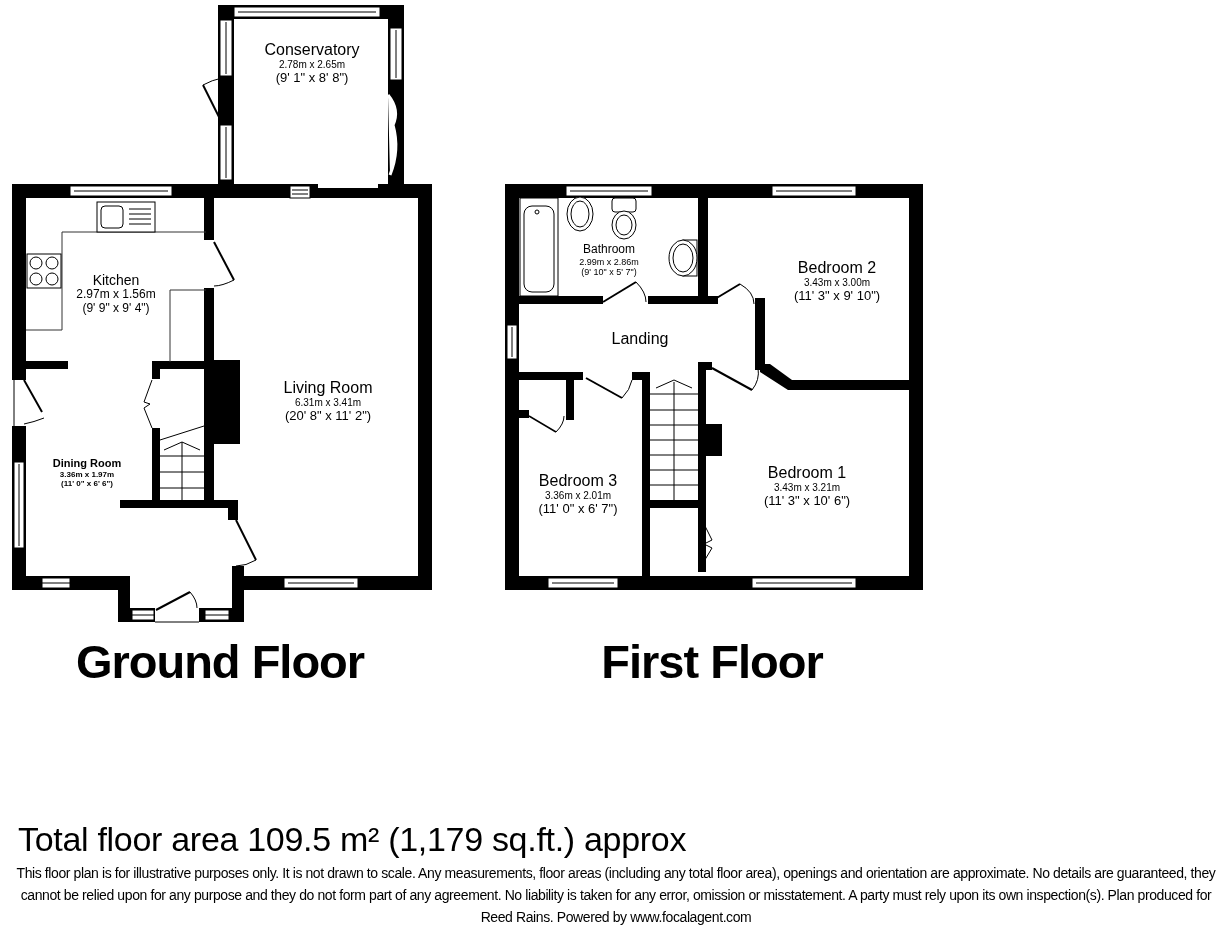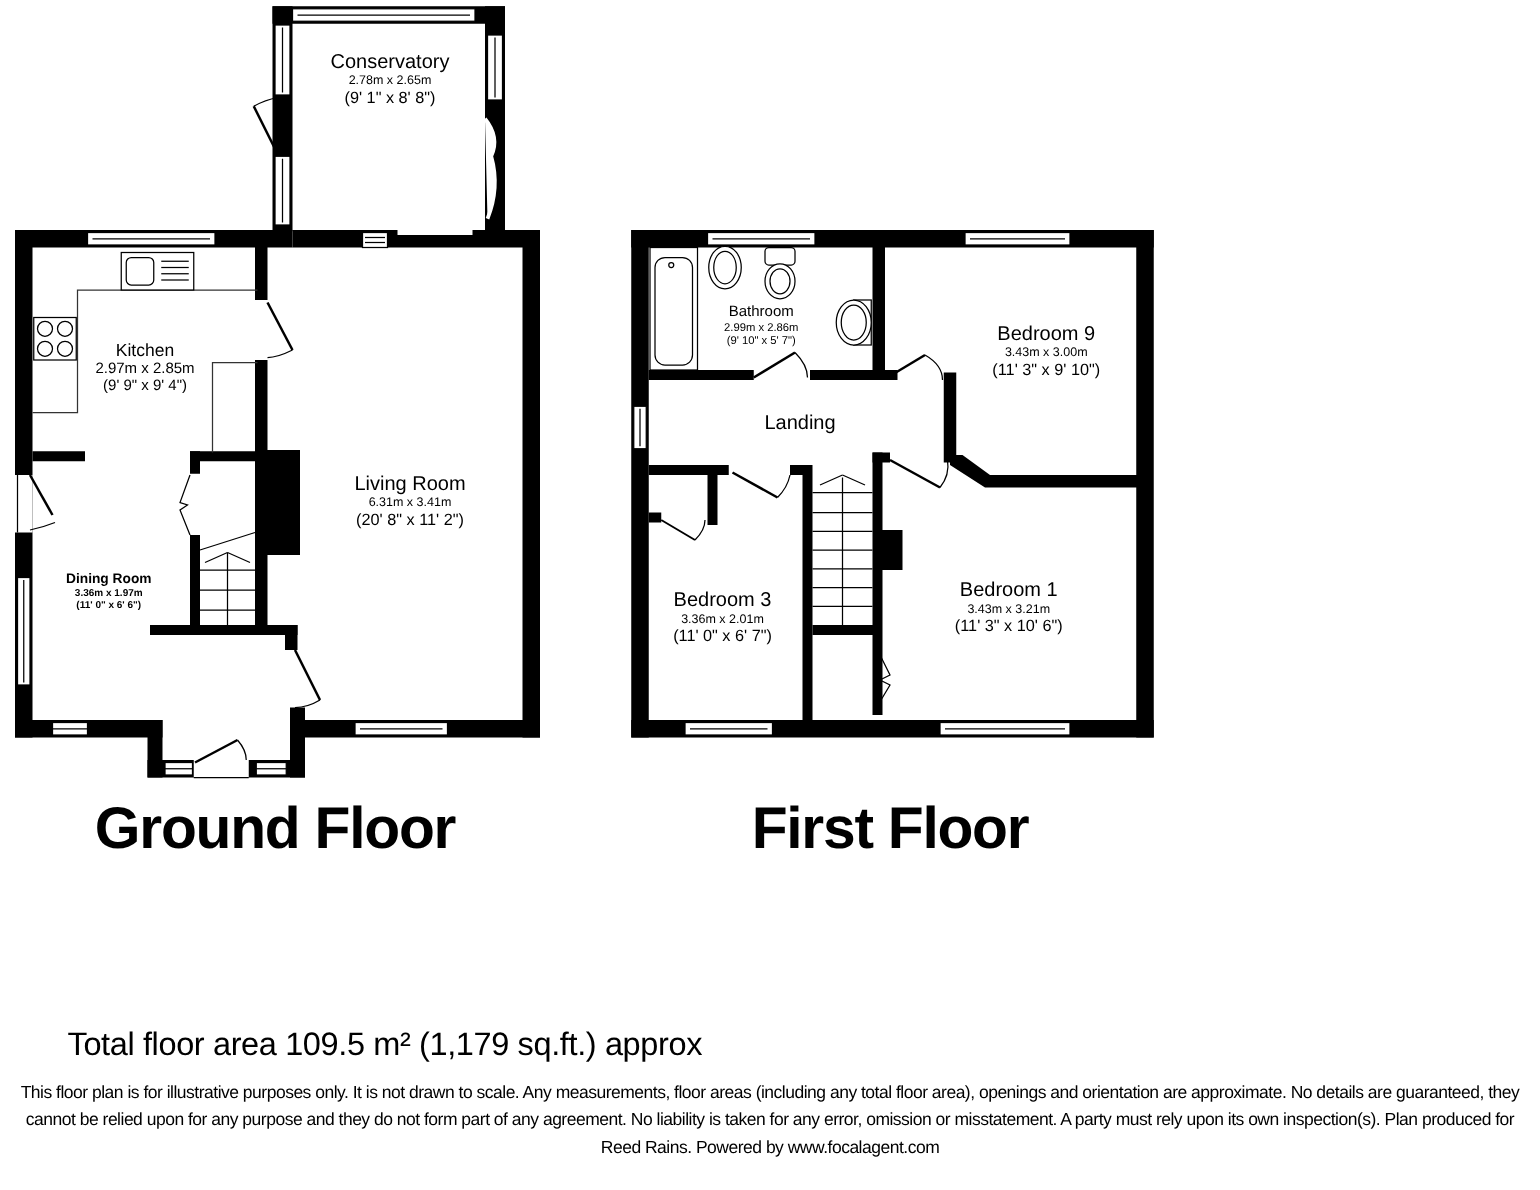--- a/index.html
+++ b/index.html
@@ -7,21 +7,21 @@
   svg.plan { position: absolute; left: 0; top: 0; }
   .lbl { position: absolute; text-align: center; line-height: 1.15; white-space: nowrap; transform: translateX(-50%); }
   .lbl .name { display: block; font-size: 16px; }
   .lbl .m { display: block; font-size: 10px; }
   .lbl .ft { display: block; font-size: 13px; }
   .lbl.small .name { font-size: 11px; font-weight: bold; }
   .lbl.small .m, .lbl.small .ft { font-size: 8px; font-weight: bold; }
   .lbl.bath .name { font-size: 12px; }
   .lbl.bath .m, .lbl.bath .ft { font-size: 9px; }
   .floor-title { position: absolute; top: 634px; font-size: 47px; font-weight: bold; letter-spacing: -1px; transform: translateX(-50%); white-space: nowrap; }
-  .total { position: absolute; left: 18px; top: 820px; font-size: 26px; white-space: nowrap; letter-spacing: -0.3px; margin-left: 36px; }
+  .total { position: absolute; left: 18px; top: 820px; font-size: 34px; white-space: nowrap; letter-spacing: -0.3px; }
   .disclaimer { position: absolute; left: 4px; right: 4px; top: 862px; font-size: 14px; line-height: 22px; text-align: center; letter-spacing: -0.4px; }
 </style>
 </head>
 <body>
 
 <svg class="plan" width="1232" height="952" viewBox="0 0 1232 952">
 
   <g>
 
     <g>
@@ -211,41 +211,41 @@
   </g>
 </svg>
 
 <div class="lbl" style="left:312px; top:41px;">
   <span class="name">Conservatory</span>
   <span class="m">2.78m x 2.65m</span>
   <span class="ft">(9' 1" x 8' 8")</span>
 </div>
 <div class="lbl" style="left:116px; top:272px;">
   <span class="name" style="font-size:14px;">Kitchen</span>
-  <span class="m" style="font-size:12px;">2.97m x 2.85m</span>
+  <span class="m" style="font-size:12px;">2.97m x 1.56m</span>
   <span class="ft" style="font-size:12px;">(9' 9" x 9' 4")</span>
 </div>
 <div class="lbl" style="left:328px; top:379px;">
   <span class="name">Living Room</span>
   <span class="m">6.31m x 3.41m</span>
   <span class="ft">(20' 8" x 11' 2")</span>
 </div>
 <div class="lbl small" style="left:87px; top:438px;margin-top:19px;">
   <span class="name">Dining Room</span>
   <span class="m">3.36m x 1.97m</span>
   <span class="ft">(11' 0" x 6' 6")</span>
 </div>
 
 <div class="lbl bath" style="left:609px; top:243px;">
   <span class="name">Bathroom</span>
   <span class="m">2.99m x 2.86m</span>
   <span class="ft">(9' 10" x 5' 7")</span>
 </div>
 <div class="lbl" style="left:837px; top:259px;">
-  <span class="name">Bedroom 9</span>
+  <span class="name">Bedroom 2</span>
   <span class="m">3.43m x 3.00m</span>
   <span class="ft">(11' 3" x 9' 10")</span>
 </div>
 <div class="lbl" style="left:640px; top:330px;">
   <span class="name">Landing</span>
 </div>
 <div class="lbl" style="left:578px; top:472px;">
   <span class="name">Bedroom 3</span>
   <span class="m">3.36m x 2.01m</span>
   <span class="ft">(11' 0" x 6' 7")</span>

